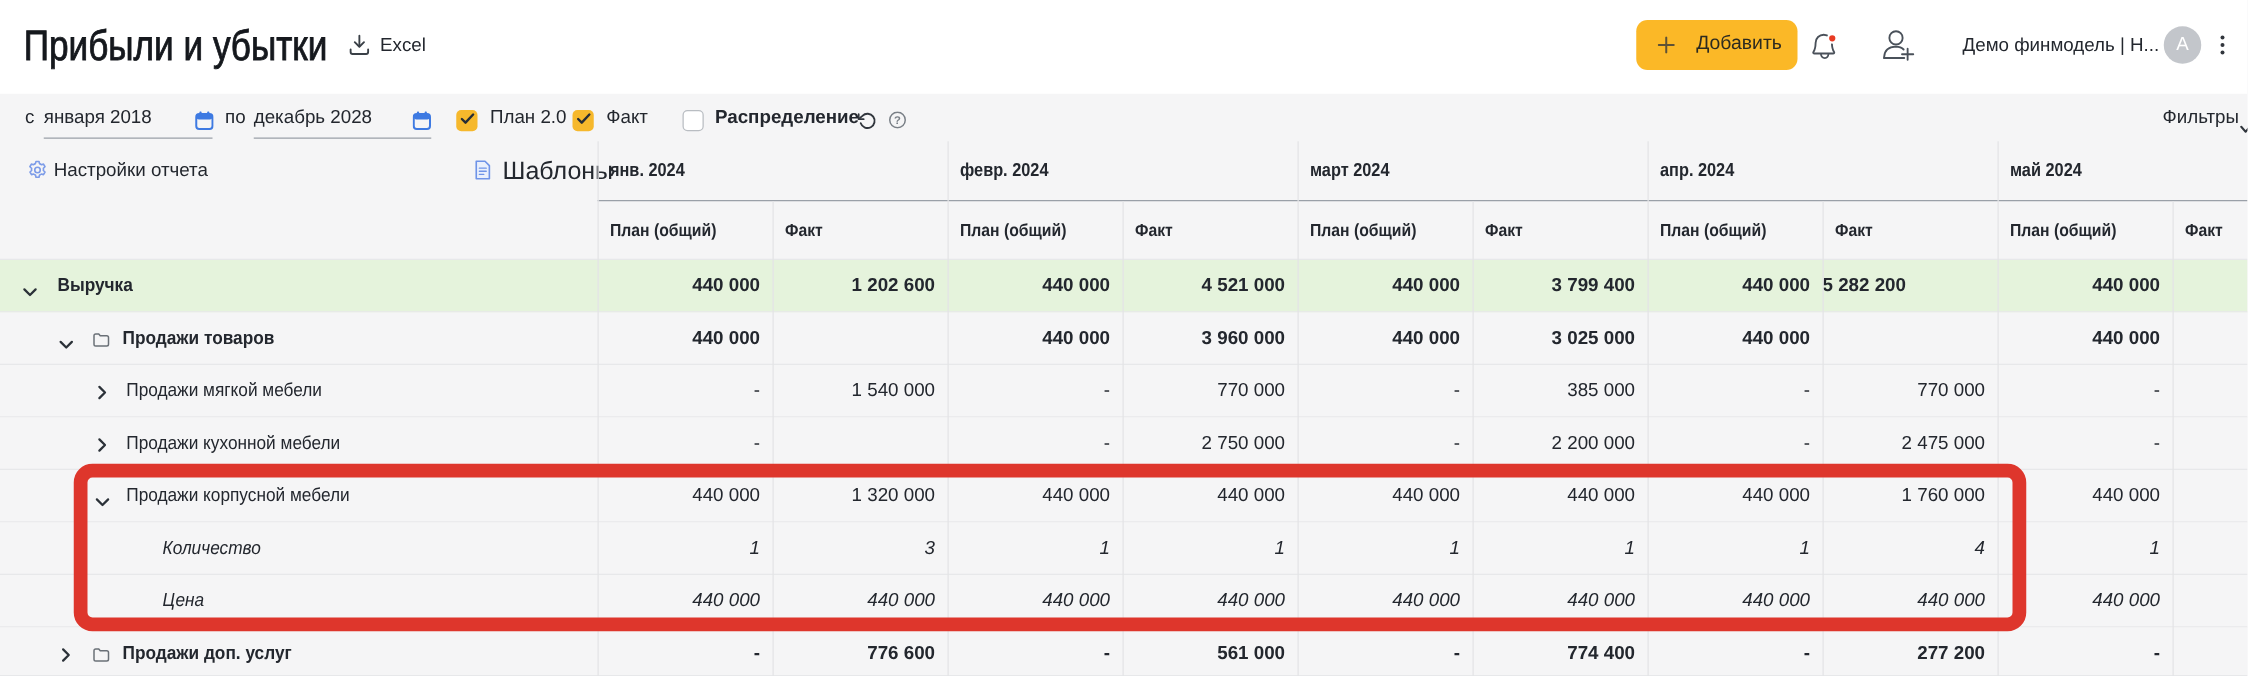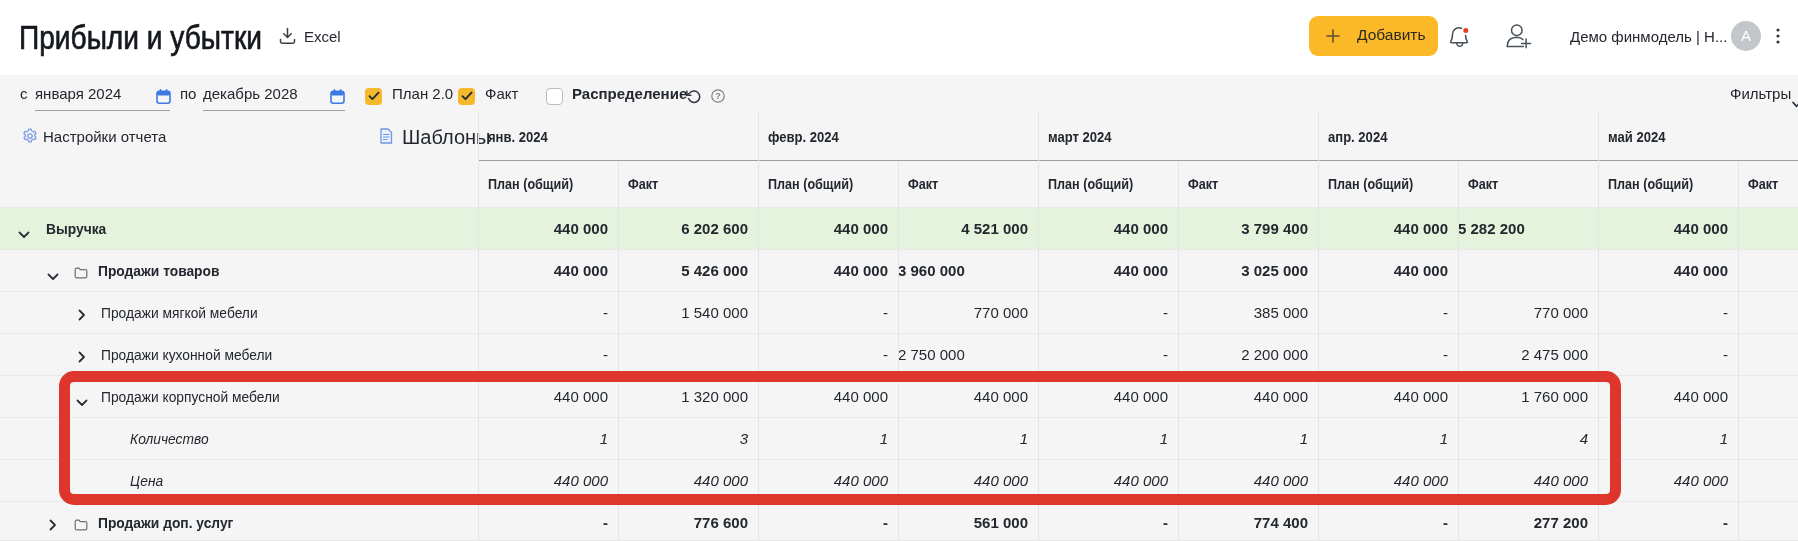--- a/index.html
+++ b/index.html
@@ -41,21 +41,21 @@
     </svg></span>
 <div style="position:absolute;left:1570px;top:28px;font-size:15px;">Демо финмодель | Н...</div>
 <div style="position:absolute;left:1731px;top:21px;width:30px;height:30px;border-radius:50%;background:#c3c6cb;color:#fff;font-size:15px;text-align:center;line-height:30px;">А</div>
 <span style="position:absolute;left:1776px;top:28px"><svg width="4" height="16" viewBox="0 0 4 16">
       <circle cx="2" cy="2" r="1.6" fill="#31363d"></circle>
       <circle cx="2" cy="8" r="1.6" fill="#31363d"></circle>
       <circle cx="2" cy="14" r="1.6" fill="#31363d"></circle>
     </svg></span>
 
 <div class="flab" style="left:20px;">с</div>
-<div class="flab" style="left:35px;">января 2024</div>
+<div class="flab" style="left:35px;">января 2018</div>
 <div style="position:absolute;left:35px;top:110px;width:135px;height:1px;background:#9aa0a8;"></div>
 <span style="position:absolute;left:156px;top:89px"><svg width="15" height="15" viewBox="0 0 15 15">
       <rect x="1" y="2.2" width="13" height="12" rx="2.4" fill="none" stroke="#3e7ae2" stroke-width="1.6"></rect>
       <rect x="1" y="2.2" width="13" height="4.4" rx="2.2" fill="#3e7ae2"></rect>
       <path d="M4.4 0.8 L4.4 3" stroke="#3e7ae2" stroke-width="1.6" stroke-linecap="round"></path>
       <path d="M10.6 0.8 L10.6 3" stroke="#3e7ae2" stroke-width="1.6" stroke-linecap="round"></path>
     </svg></span>
 <div class="flab" style="left:180px;">по</div>
 <div class="flab" style="left:203px;">декабрь 2028</div>
 <div style="position:absolute;left:203px;top:110px;width:142px;height:1px;background:#9aa0a8;"></div>
@@ -116,41 +116,40 @@
 <div class="sh" style="left:1748px">Факт</div>
 <div style="position:absolute;left:478px;top:160px;width:1320px;height:1px;background:#9aa0a8;"></div>
 <div style="position:absolute;left:0px;top:207px;width:1798px;height:1px;background:#e7e8ea;"></div>
 
 <div class="row green" style="top:208px;height:42px">
     <span style="position:absolute;left:18px;top:17px"><svg class="ch" width="12" height="8" viewBox="0 0 12 8">
         <path d="M1.5 1.5 L6 6 L10.5 1.5" fill="none" stroke="#2b3138" stroke-width="1.8" stroke-linecap="round" stroke-linejoin="round"></path>
       </svg></span>
     <span style="position:absolute;left:46px;top:0;height:42px;line-height:42px;transform:scaleX(0.92);transform-origin:0 50%;white-space:nowrap;font-weight:bold;">Выручка</span>
     <span style="position:absolute;left:478px;width:130px;top:0;height:42px;line-height:42px;text-align:right;font-weight:bold;">440 000</span>
-    <span style="position:absolute;left:618px;width:130px;top:0;height:42px;line-height:42px;text-align:right;font-weight:bold;">6 202 600</span>
+    <span style="position:absolute;left:618px;width:130px;top:0;height:42px;line-height:42px;text-align:right;font-weight:bold;">1 202 600</span>
     <span style="position:absolute;left:758px;width:130px;top:0;height:42px;line-height:42px;text-align:right;font-weight:bold;">440 000</span>
     <span style="position:absolute;left:898px;width:130px;top:0;height:42px;line-height:42px;text-align:right;font-weight:bold;">4 521 000</span>
     <span style="position:absolute;left:1038px;width:130px;top:0;height:42px;line-height:42px;text-align:right;font-weight:bold;">440 000</span>
     <span style="position:absolute;left:1178px;width:130px;top:0;height:56px;line-height:42px;text-align:right;font-weight:bold;">3 799 400</span>
     <span style="position:absolute;left:1318px;width:130px;top:0;height:42px;line-height:42px;text-align:right;font-weight:bold;">440 000</span>
     <span style="position:absolute;left:1458px;width:130px;top:0;height:42px;line-height:42px;text-align:left;font-weight:bold;">5 282 200</span>
     <span style="position:absolute;left:1598px;width:130px;top:0;height:42px;line-height:42px;text-align:right;font-weight:bold;">440 000</span>
   </div>
 <div class="row" style="top:250px;height:42px">
     <span style="position:absolute;left:47px;top:17px"><svg class="ch" width="12" height="8" viewBox="0 0 12 8">
         <path d="M1.5 1.5 L6 6 L10.5 1.5" fill="none" stroke="#2b3138" stroke-width="1.8" stroke-linecap="round" stroke-linejoin="round"></path>
       </svg></span>
     <span style="position:absolute;left:74px;top:15px"><svg width="14" height="12" viewBox="0 0 14 12">
         <path d="M1.2 2.6 Q1.2 1.2 2.6 1.2 L5 1.2 L6.2 2.6 L11.4 2.6 Q12.8 2.6 12.8 4 L12.8 9.4 Q12.8 10.8 11.4 10.8 L2.6 10.8 Q1.2 10.8 1.2 9.4 Z" fill="none" stroke="#6a7077" stroke-width="1.2"></path>
       </svg></span>
     <span style="position:absolute;left:98px;top:0;height:42px;line-height:42px;transform:scaleX(0.92);transform-origin:0 50%;white-space:nowrap;font-weight:bold;">Продажи товаров</span>
     <span style="position:absolute;left:478px;width:130px;top:0;height:42px;line-height:42px;text-align:right;font-weight:bold;">440 000</span>
-    <span style="position:absolute;left:618px;width:130px;top:0;height:42px;line-height:42px;text-align:right;font-weight:bold;">5 426 000</span>
     <span style="position:absolute;left:758px;width:130px;top:0;height:42px;line-height:42px;text-align:right;font-weight:bold;">440 000</span>
-    <span style="position:absolute;left:898px;width:130px;top:0;height:42px;line-height:42px;font-weight:bold;">3 960 000</span>
+    <span style="position:absolute;left:898px;width:130px;top:0;height:42px;line-height:42px;text-align:right;font-weight:bold;">3 960 000</span>
     <span style="position:absolute;left:1038px;width:130px;top:0;height:42px;line-height:42px;text-align:right;font-weight:bold;">440 000</span>
     <span style="position:absolute;left:1178px;width:130px;top:0;height:42px;line-height:42px;text-align:right;font-weight:bold;">3 025 000</span>
     <span style="position:absolute;left:1318px;width:130px;top:0;height:42px;line-height:42px;text-align:right;font-weight:bold;">440 000</span>
     <span style="position:absolute;left:1598px;width:130px;top:0;height:42px;line-height:42px;text-align:right;font-weight:bold;">440 000</span>
   </div>
 <div class="row" style="top:292px;height:42px">
     <span style="position:absolute;left:78px;top:15px"><svg class="ch" width="8" height="12" viewBox="0 0 8 12">
         <path d="M1.5 1.5 L6 6 L1.5 10.5" fill="none" stroke="#2b3138" stroke-width="1.8" stroke-linecap="round" stroke-linejoin="round"></path>
       </svg></span>
     <span style="position:absolute;left:101px;top:0;height:42px;line-height:42px;transform:scaleX(0.92);transform-origin:0 50%;white-space:nowrap;">Продажи мягкой мебели</span>
@@ -164,21 +163,21 @@
     <span style="position:absolute;left:1458px;width:130px;top:0;height:42px;line-height:42px;text-align:right;">770 000</span>
     <span style="position:absolute;left:1598px;width:130px;top:0;height:42px;line-height:42px;text-align:right;">-</span>
   </div>
 <div class="row" style="top:334px;height:42px">
     <span style="position:absolute;left:78px;top:15px"><svg class="ch" width="8" height="12" viewBox="0 0 8 12">
         <path d="M1.5 1.5 L6 6 L1.5 10.5" fill="none" stroke="#2b3138" stroke-width="1.8" stroke-linecap="round" stroke-linejoin="round"></path>
       </svg></span>
     <span style="position:absolute;left:101px;top:0;height:42px;line-height:42px;transform:scaleX(0.92);transform-origin:0 50%;white-space:nowrap;">Продажи кухонной мебели</span>
     <span style="position:absolute;left:478px;width:130px;top:0;height:42px;line-height:42px;text-align:right;">-</span>
     <span style="position:absolute;left:758px;width:130px;top:0;height:42px;line-height:42px;text-align:right;">-</span>
-    <span style="position:absolute;left:898px;width:130px;top:0;height:42px;line-height:42px;text-align:left;">2 750 000</span>
+    <span style="position:absolute;left:898px;width:130px;top:0;height:42px;line-height:42px;text-align:right;">2 750 000</span>
     <span style="position:absolute;left:1038px;width:130px;top:0;height:42px;line-height:42px;text-align:right;">-</span>
     <span style="position:absolute;left:1178px;width:130px;top:0;height:42px;line-height:42px;text-align:right;">2 200 000</span>
     <span style="position:absolute;left:1318px;width:130px;top:0;height:42px;line-height:42px;text-align:right;">-</span>
     <span style="position:absolute;left:1458px;width:130px;top:0;height:42px;line-height:42px;text-align:right;">2 475 000</span>
     <span style="position:absolute;left:1598px;width:130px;top:0;height:42px;line-height:42px;text-align:right;">-</span>
   </div>
 <div class="row" style="top:376px;height:42px">
     <span style="position:absolute;left:76px;top:17px"><svg class="ch" width="12" height="8" viewBox="0 0 12 8">
         <path d="M1.5 1.5 L6 6 L10.5 1.5" fill="none" stroke="#2b3138" stroke-width="1.8" stroke-linecap="round" stroke-linejoin="round"></path>
       </svg></span>

